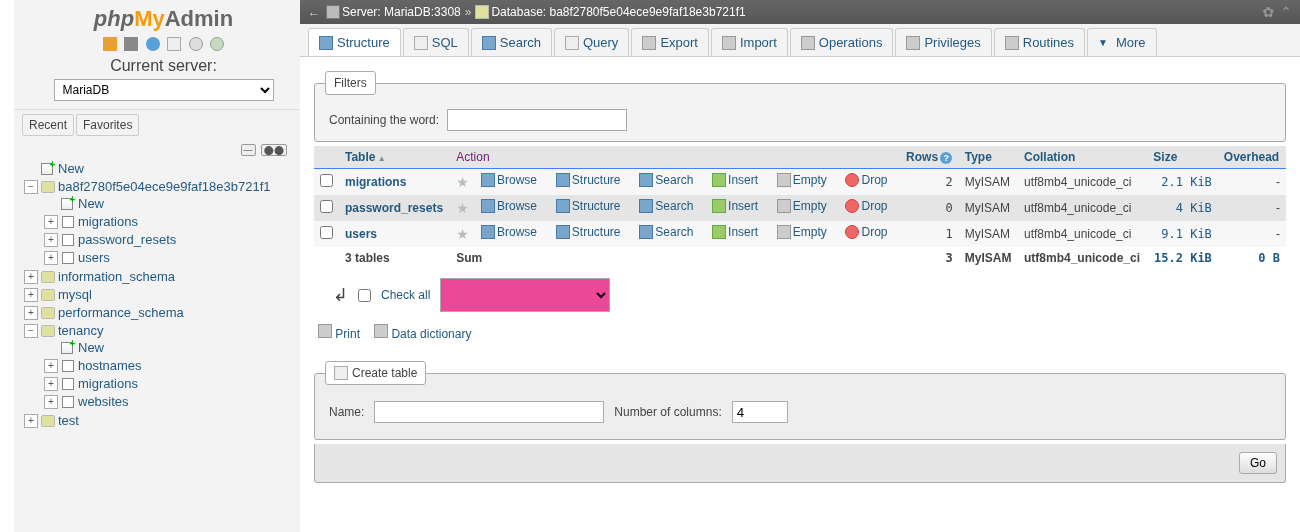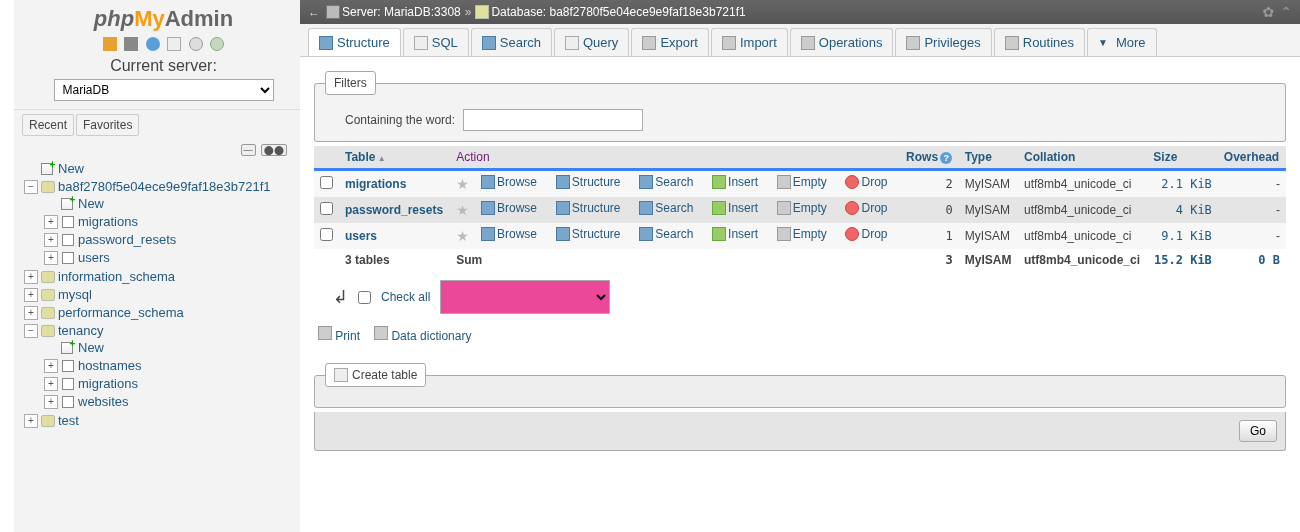--- a/index.html
+++ b/index.html
@@ -56,26 +56,26 @@
 .tab.active { background: #fff; }
 .tab .ticn { width:14px; height:14px; display:inline-block; }
 .tab.more .caret { font-size:10px; margin-right:4px; }
 
 
 .content { padding: 14px; }
 fieldset { border: 1px solid #aaa; border-radius: 3px; padding: 10px; margin-bottom: 4px; background:#eee; }
 fieldset.white { background:#f3f3f3; }
 legend { background: #fff; border: 1px solid #aaa; border-radius: 3px; padding: 4px 8px; font-size: 12px; color:#444; }
 legend.withicn { display:flex; align-items:center; gap:4px; }
-.filt-row { display:flex; align-items:center; gap:8px; padding:4px 0 0 4px;margin-left:16px; }
+.filt-row { display:flex; align-items:center; gap:8px; padding:4px 0 0 4px; }
 .filt-row input { width:180px; height:22px; border:1px solid #aaa; padding:0 4px; }
 
 
 table.tbl { width: 100%; border-collapse: collapse; font-size: 12px; margin-top: 4px; }
-table.tbl th { background: #e5e5e5; padding: 4px 6px; text-align: left; font-weight: bold; color: #235a81; border-bottom:3px solid #3b82f6; }
+table.tbl th { background: #e5e5e5; padding: 4px 6px; text-align: left; font-weight: bold; color: #235a81; border-bottom:1px solid #3b82f6; }
 table.tbl th.plain { color:#701a75; font-weight:normal; }
 table.tbl td { padding: 4px 6px; border-bottom: 1px solid transparent; }
 table.tbl tr.odd { background: #f7f7f7; }
 table.tbl tr.even { background: #e5e5e5; }
 table.tbl tr.sum td { font-weight: bold; background:#fff; }
 .chk { width:13px; height:13px; }
 .star { color:#bbb; font-size:14px; cursor:pointer; }
 .actlnk { display:inline-flex; align-items:center; gap:2px; margin-right:6px; color:#235a81; }
 .actlnk .ai { width:14px; height:14px; display:inline-block; }
 .num { text-align:right; font-family:monospace; }
@@ -424,19 +424,25 @@
     <div class="print-row">
       <span><span class="picn ic-gray"></span> <a>Print</a></span>
       <span><span class="picn ic-gray"></span> <a>Data dictionary</a></span>
     </div>
 
     <fieldset style="margin-top:16px; background:#eee;">
       <legend class="withicn">
           <span class="ticn ic-doc" style="width:14px;height:14px;display:inline-block;"></span>
           <span>Create table</span>
         </legend>
+      <div class="create-inner">
+        <span>Name:</span>
+        <input type="text" value="" style="">
+        <span>Number of columns:</span>
+        <input type="text" class="ncol" value="4" style="">
+      </div>
     </fieldset>
     <div class="go-row">
       <button>Go</button>
     </div>
 
   </div>
 </div>
 
 </body></html>

